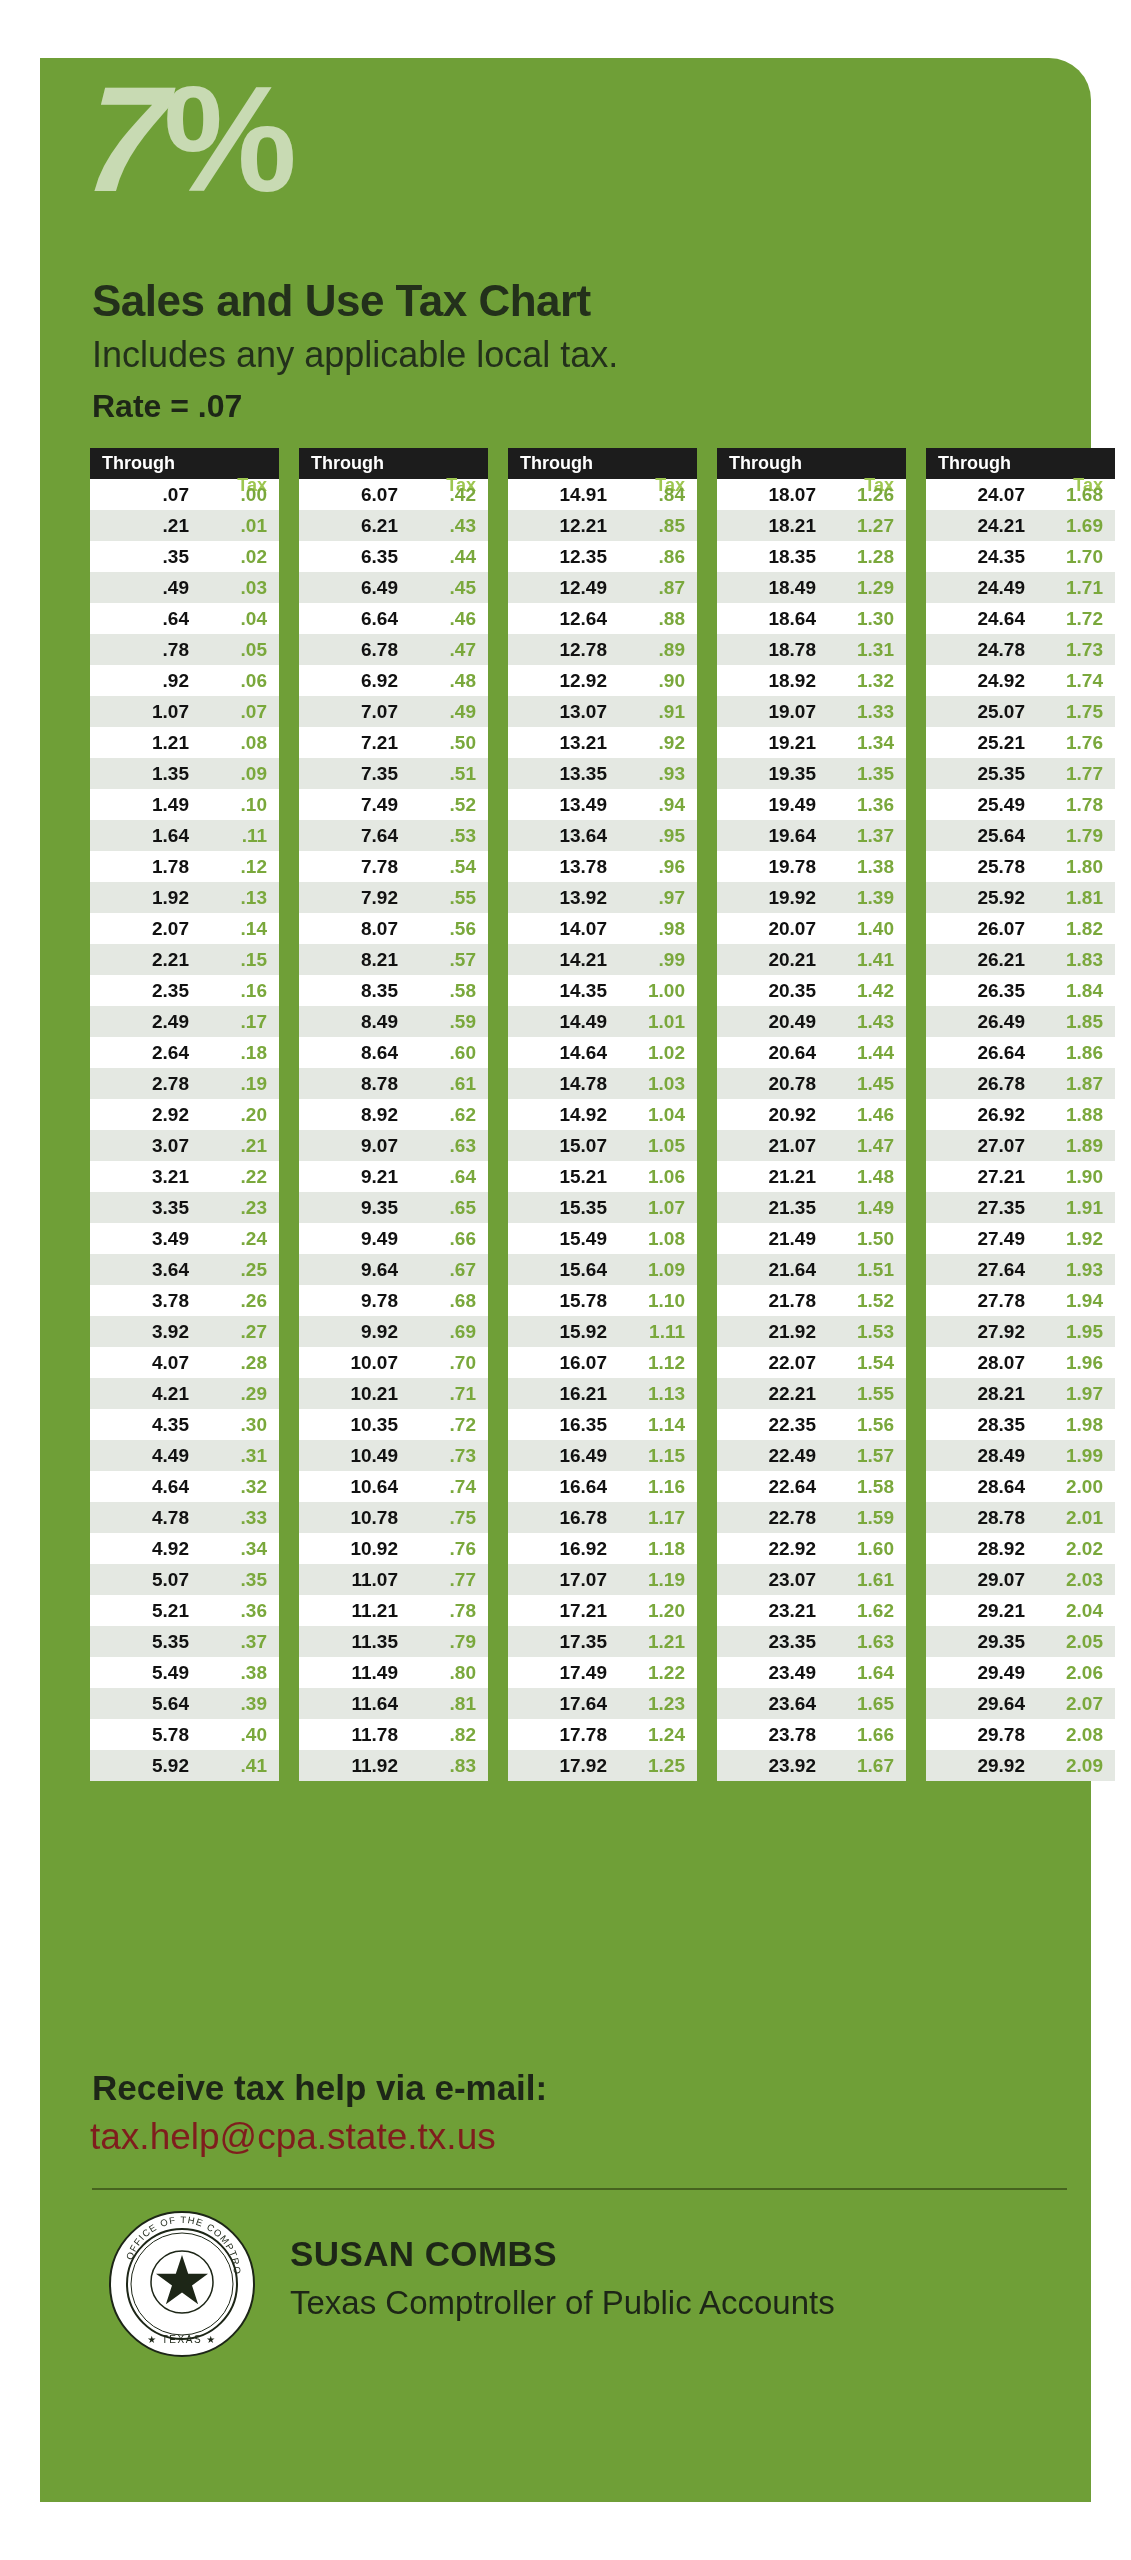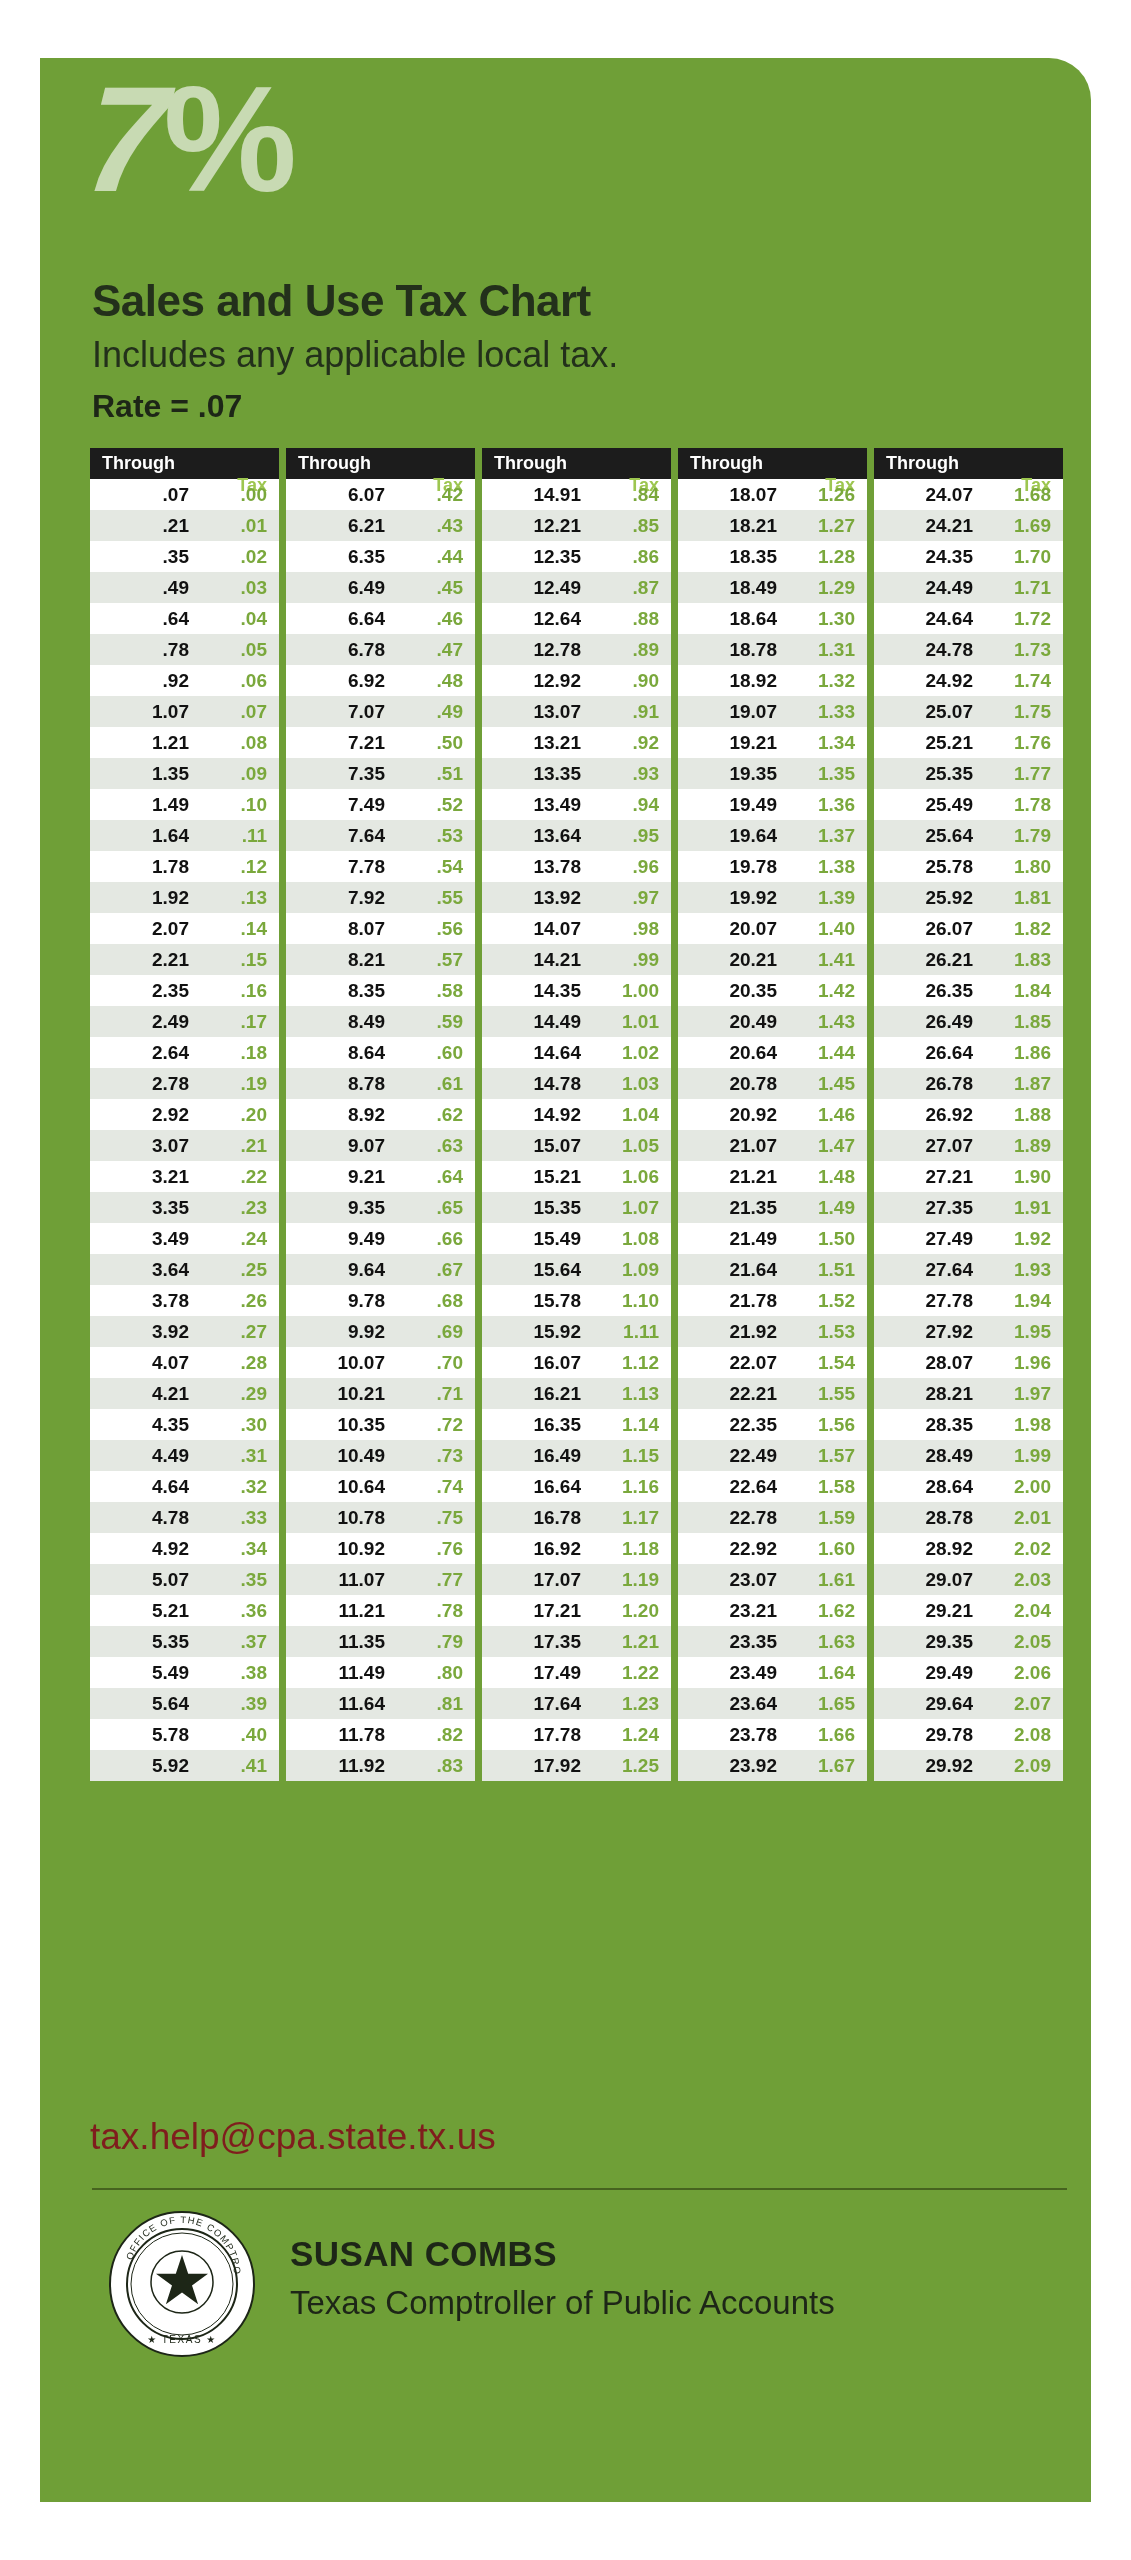--- a/index.html
+++ b/index.html
@@ -87,21 +87,21 @@
     font-weight: bold;
     color: #1d2617;
   }
 
   
   .tables {
     position: absolute;
     left: 12px;
     top: 390px;
     display: flex;
-    gap: 7px;
+    gap: 20px;
   }
   .col {
     width: 189px;
     background: #ffffff;
   }
   .col .head {
     display: flex;
     background: #1c1c1c;
     height: 31px;
     align-items: center;
@@ -1089,20 +1089,21 @@
               <span class="v-tax">2.08</span>
             </div>
             <div class="row alt">
               <span class="v-through">29.92</span>
               <span class="v-tax">2.09</span>
             </div>
           </div>
         </div>
       </div>
 
+    <div class="help-line1">Receive tax help via e-mail:</div>
     <div class="help-line2">tax.help@cpa.state.tx.us</div>
 
     <div class="divider"></div>
 
     <div class="seal">
       <svg viewBox="0 0 148 148" width="148" height="148">
         <circle cx="74" cy="74" r="72" fill="#ffffff" stroke="#1d2617" stroke-width="2"></circle>
         <circle cx="74" cy="74" r="55" fill="#ffffff" stroke="#1d2617" stroke-width="2"></circle>
         <circle cx="74" cy="74" r="51" fill="#ffffff" stroke="#1d2617" stroke-width="1"></circle>
         <path id="sealArcTop" d="M 74,13 m -52,52 a 52,52 0 0 1 104,0" fill="none"></path>

